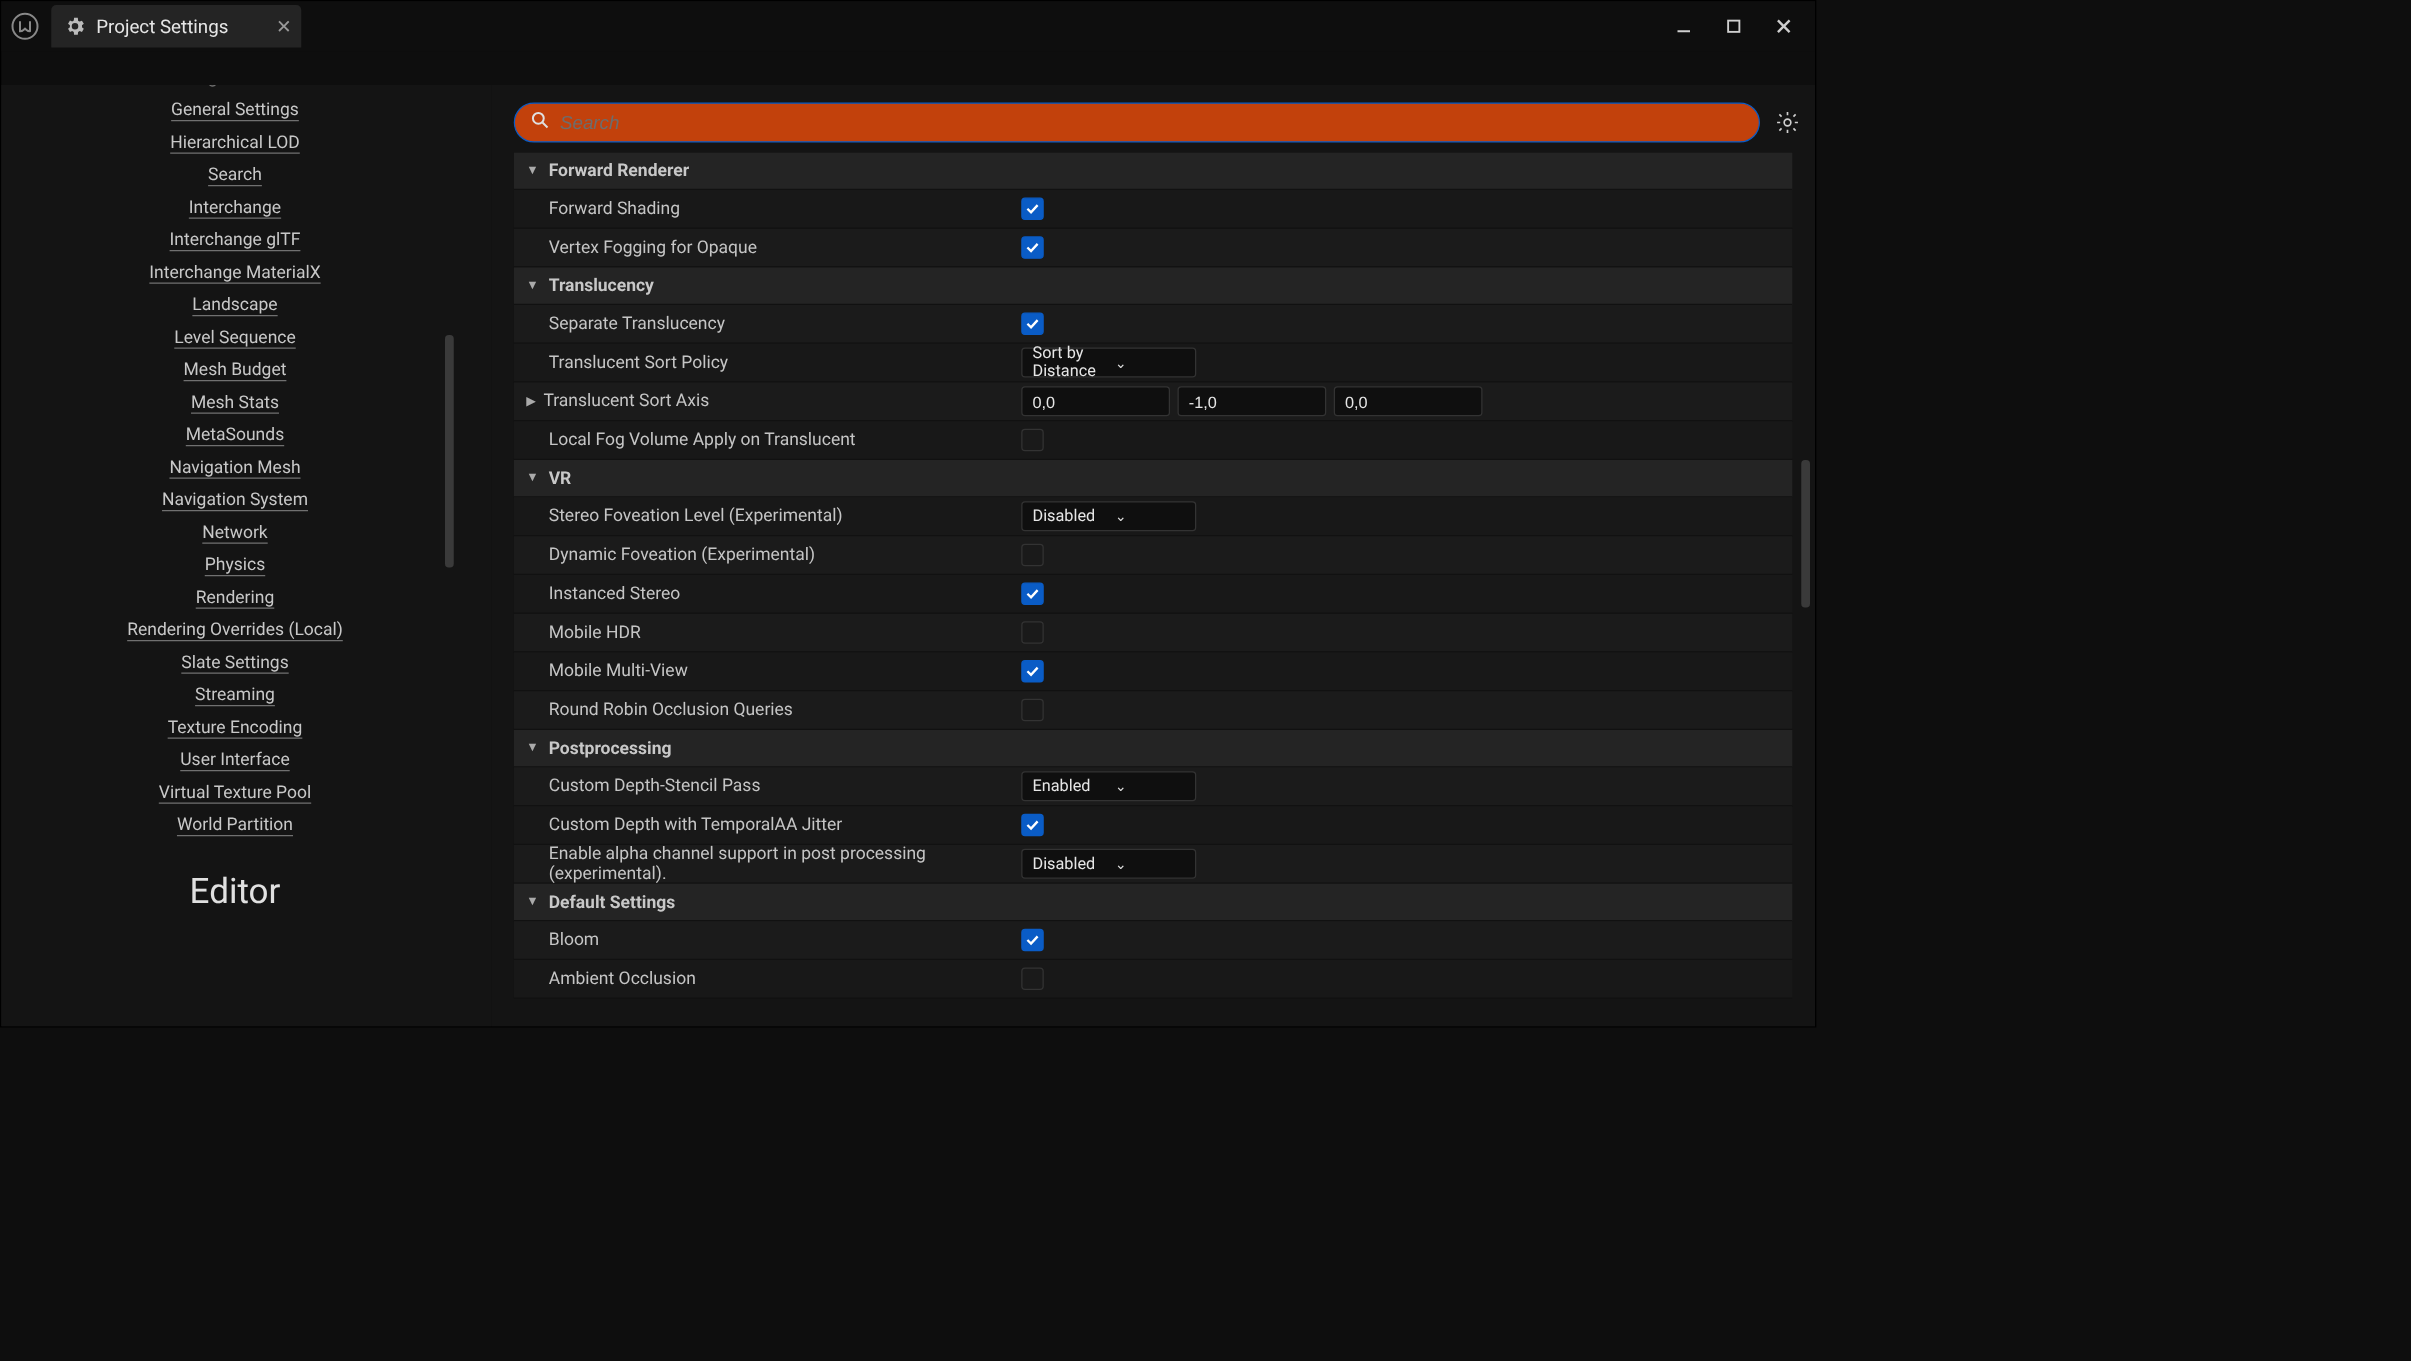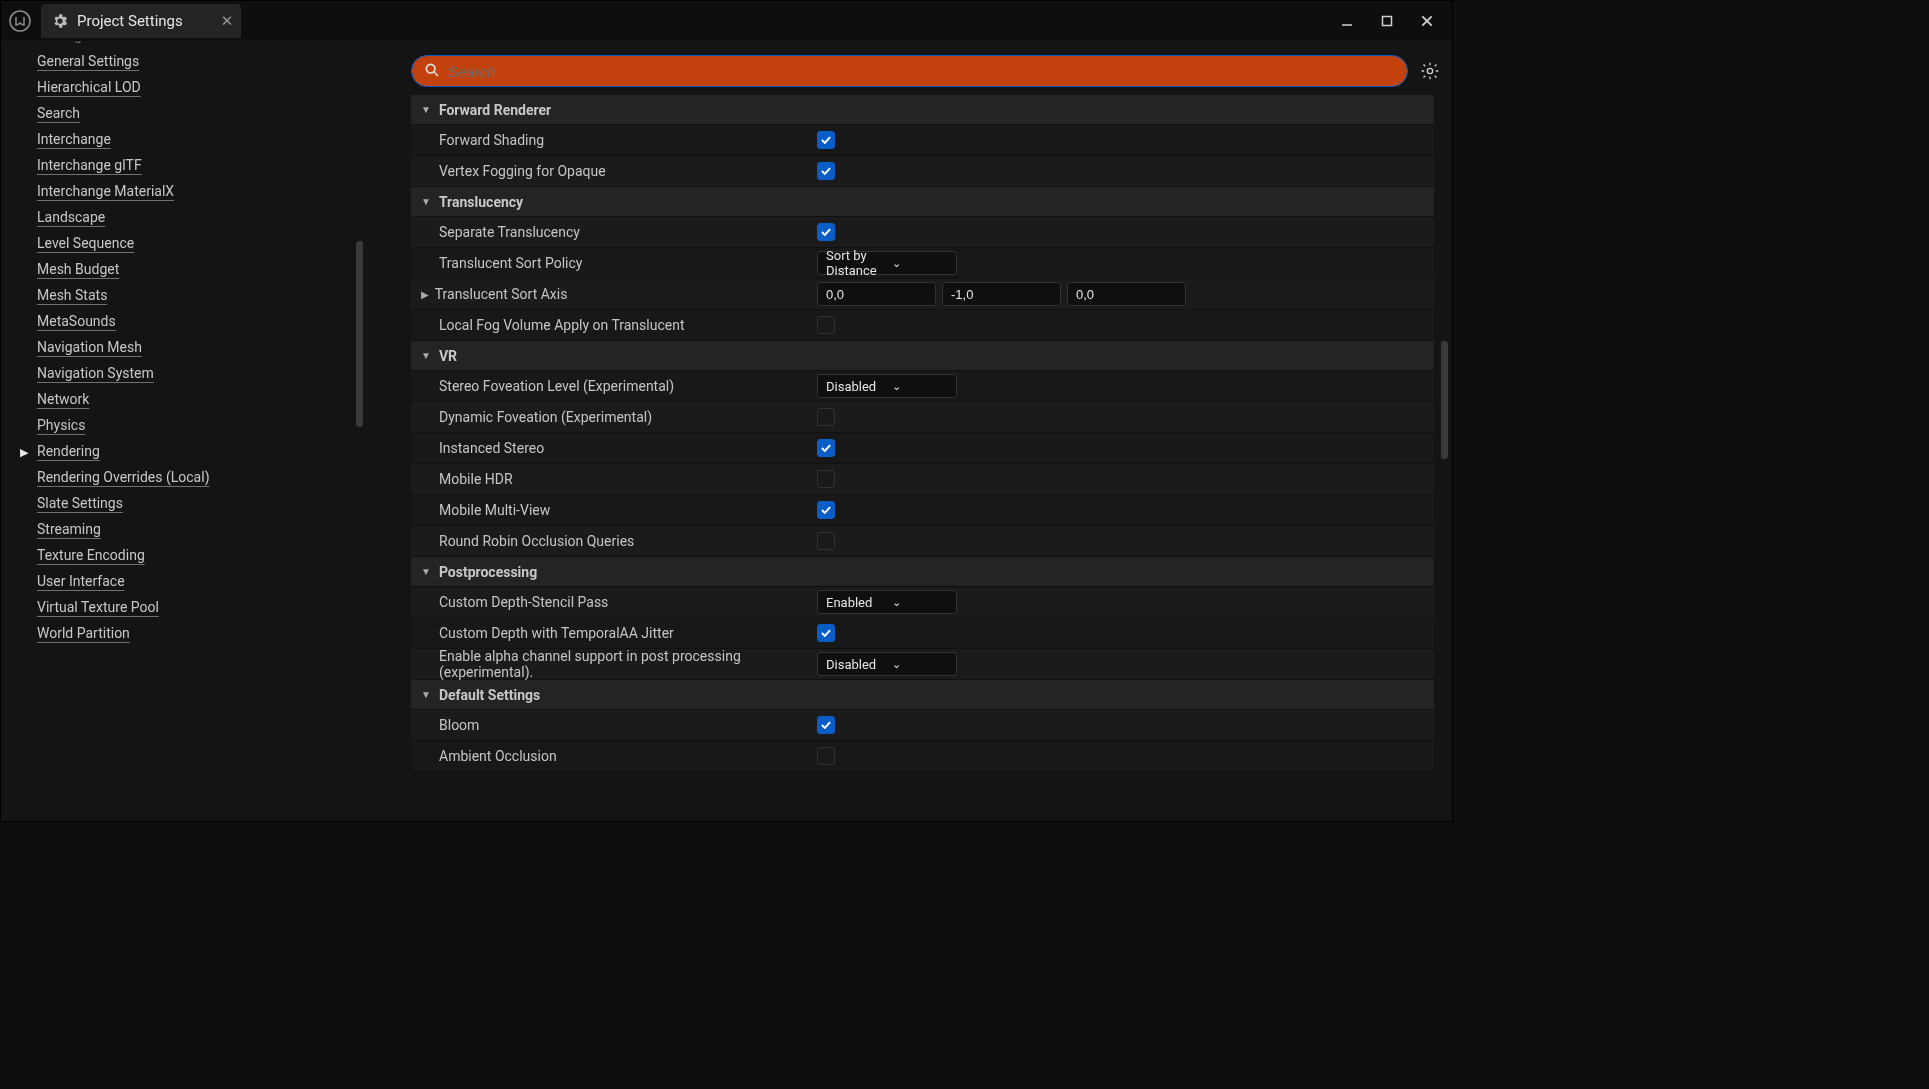--- a/index.html
+++ b/index.html
@@ -1,32 +1,32 @@
 <!DOCTYPE html>
 <html><head>
 <meta charset="utf-8">
 <style>
   * { box-sizing: border-box; margin: 0; padding: 0; }
   html, body { width: 100%; height: 100%; background: #0e0e0e; font-family: "Segoe UI", Roboto, Arial, sans-serif; color: #c8c8c8; font-size: 14px; overflow: hidden; }
-  .window { display: flex; flex-direction: column; width: 1453px; height: 822px; background: #0e0e0e; border: 1px solid #000; }
+  .window { display: flex; flex-direction: column; width: 1453px; height: 822px; background: #0e0e0e; border: 1px solid #000; gap: 27px; }
   
   .titlebar { display: flex; align-items: center; height: 40px; background: #0e0e0e; }
   .app-logo { width: 38px; height: 38px; display:flex; align-items:center; justify-content:center; }
   .app-logo svg { width: 24px; height: 24px; }
   .tab { display: flex; align-items:center; background:#242424; height: 34px; padding: 0 8px 0 10px; border-radius: 4px 4px 0 0; gap:8px; margin-left:2px;}
   .tab .tab-icon svg { width:18px; height:18px; display:block; }
   .tab-title { color:#e6e6e6; font-size:15px; }
   .tab-close { margin-left: auto; padding-left:30px; color:#999; font-size:15px; cursor:pointer; }
   .title-spacer { flex:1; }
   .win-controls { display:flex; gap:18px; padding-right:14px; align-items:center; }
   .win-btn { width:22px; height:22px; display:flex; align-items:center; justify-content:center; color:#cfcfcf; cursor:pointer;}
   
   .body { flex:1; display:flex; min-height:0; }
   .sidebar { width: 392px; background:#141414; position:relative; overflow:hidden;}
-  .side-inner { height:100%; overflow:hidden; padding-left:36px; padding-right:24px;}
+  .side-inner { height:100%; overflow:hidden; padding-left:6px; padding-right:24px;text-align:center;}
   .side-item { margin: 6px 0; }
   .side-link { display:inline-block; text-decoration: underline; text-decoration-color:#707070; text-underline-offset:4px; color:#c8c8c8; cursor:pointer; padding: 2px 0;}
   .side-item.active { position:relative;}
   .side-item.active .arrow { position:absolute; left:-17px; top:5px; color:#e6e6e6; font-size:11px;}
   .side-item.clipped .side-link { text-decoration:none; color:#6f6f6f;}
   .side-heading { font-size:28px; color:#e0e0e0; margin-top:26px; font-weight:400;}
   .side-scrollbar { position:absolute; right:30px; top:200px; width:7px; height:186px; background:#3a3a3a; border-radius:3px;}
   
   .main { flex:1; display:flex; flex-direction:column; background:#141414; position:relative; min-height:0;}
   .search-row { display:flex; align-items:center; padding:14px 10px 8px 18px; gap:10px;}
@@ -120,20 +120,21 @@
           <div class="side-item"><span class="side-link">Network</span></div>
           <div class="side-item"><span class="side-link">Physics</span></div>
           <div class="side-item active"><span class="arrow">▶</span><span class="side-link">Rendering</span></div>
           <div class="side-item"><span class="side-link">Rendering Overrides (Local)</span></div>
           <div class="side-item"><span class="side-link">Slate Settings</span></div>
           <div class="side-item"><span class="side-link">Streaming</span></div>
           <div class="side-item"><span class="side-link">Texture Encoding</span></div>
           <div class="side-item"><span class="side-link">User Interface</span></div>
           <div class="side-item"><span class="side-link">Virtual Texture Pool</span></div>
           <div class="side-item"><span class="side-link">World Partition</span></div>
+          <div class="side-heading">Editor</div>
         </div>
       <div class="side-scrollbar"></div>
     </div>
 
     <div class="main">
       <div class="search-row">
         <div class="search-box">
           <span>
             <svg viewBox="0 0 24 24" fill="none" stroke="#e0e0e0" stroke-width="2.4">
                 <circle cx="10" cy="10" r="6.5"></circle>

